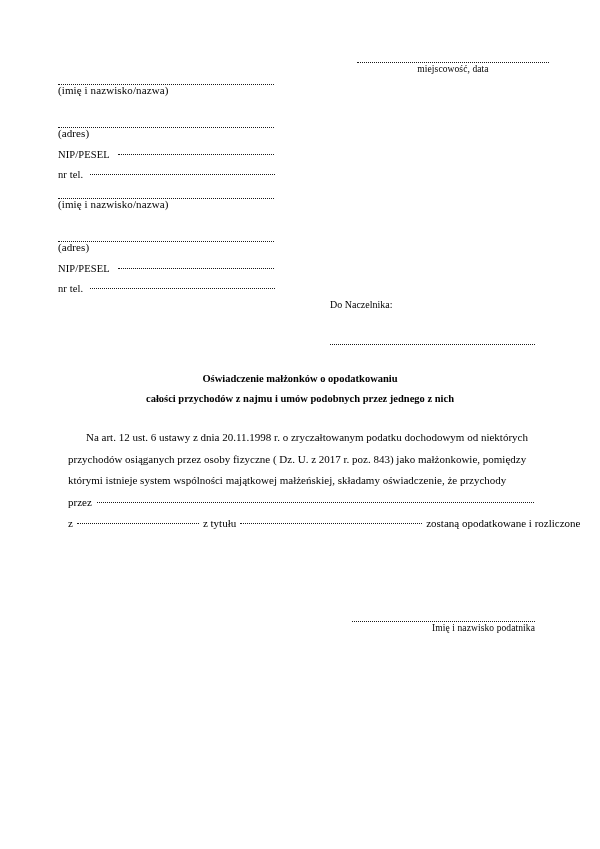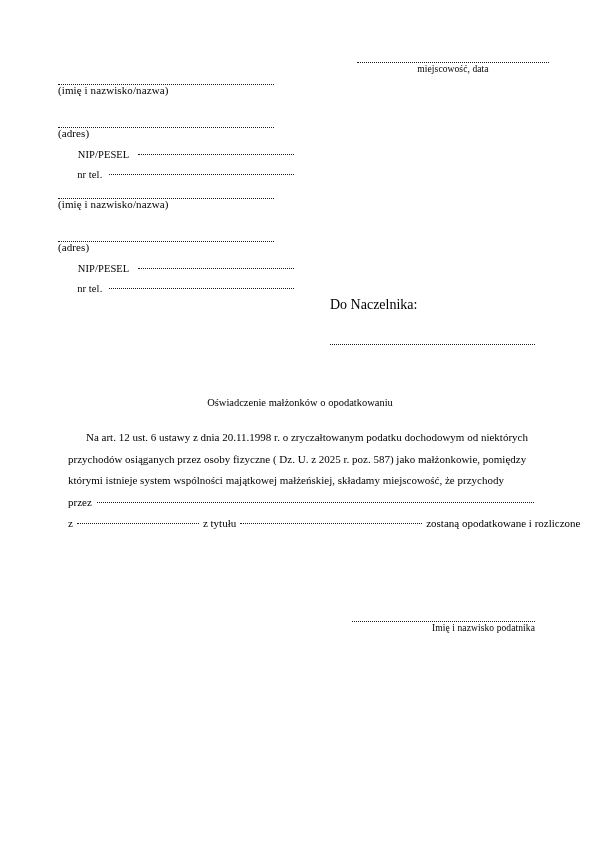--- a/index.html
+++ b/index.html
@@ -64,52 +64,50 @@
     position: absolute;
     left: 58px;
     width: 216px;
   }
   .party .caption { padding-top: 0px; }
 
   .labeled-row {
     font-size: 10.5px;
     line-height: 15px;
     white-space: nowrap;
-    text-align: right;
   }
   .labeled-row .lbl { letter-spacing: 0.1px; }
 
   
   .naczelnik {
     position: absolute;
     left: 330px;
     top: 298px;
-    font-size: 14px;
+    font-size: 10px;
     line-height: 14px;
     white-space: nowrap;
   }
   .naczelnik-line {
     position: absolute;
     left: 330px;
     top: 344px;
     width: 205px;
   }
   .naczelnik-line .dots { width: 205px; }
 
   
   .doc-title {
     position: absolute;
     left: 60px;
     top: 369px;
     width: 480px;
     text-align: center;
-    font-weight: normal;
+    font-weight: bold;
     font-size: 10.5px;
     line-height: 20px;
-    margin-top: 24px;
   }
 
   
   .body-block {
     position: absolute;
     left: 68px;
     top: 427px;
     width: 467px;
     font-size: 11px;
     line-height: 21.5px;
@@ -181,34 +179,35 @@
     <span class="dots-inline" style="width:185px; margin-left:4px;"></span>
   </div>
 
   <div class="naczelnik">Do Naczelnika:</div>
   <div class="naczelnik-line">
     <span class="dots"></span>
   </div>
 
   <div class="doc-title">
     <div>Oświadczenie małżonków o opodatkowaniu</div>
+    <div>całości przychodów z najmu i umów podobnych przez jednego z nich</div>
   </div>
 
   <div class="body-block">
 
     <div class="body-line">
       <span class="indent"></span><span>Na art. 12 ust. 6 ustawy z dnia 20.11.1998 r. o zryczałtowanym podatku dochodowym od niektórych</span>
     </div>
 
     <div class="body-line">
-      <span>przychodów osiąganych przez osoby fizyczne ( Dz. U. z 2025 r. poz. 587) jako małżonkowie, pomiędzy</span>
-    </div>
-
-    <div class="body-line">
-      <span>którymi istnieje system wspólności majątkowej małżeńskiej, składamy miejscowość, że przychody</span>
+      <span>przychodów osiąganych przez osoby fizyczne ( Dz. U. z 2017 r. poz. 843) jako małżonkowie, pomiędzy</span>
+    </div>
+
+    <div class="body-line">
+      <span>którymi istnieje system wspólności majątkowej małżeńskiej, składamy oświadczenie, że przychody</span>
     </div>
 
     <div class="body-line">
       <span>przez</span><span class="dots-inline" style="width:437px; margin-left:5px;"></span>
     </div>
 
     <div class="body-line">
       <span>z</span><span class="dots-inline" style="width:122px; margin:0 4px;"></span><span>z tytułu</span><span class="dots-inline" style="width:182px; margin:0 4px;"></span><span>zostaną opodatkowane i rozliczone</span>
     </div>
 

